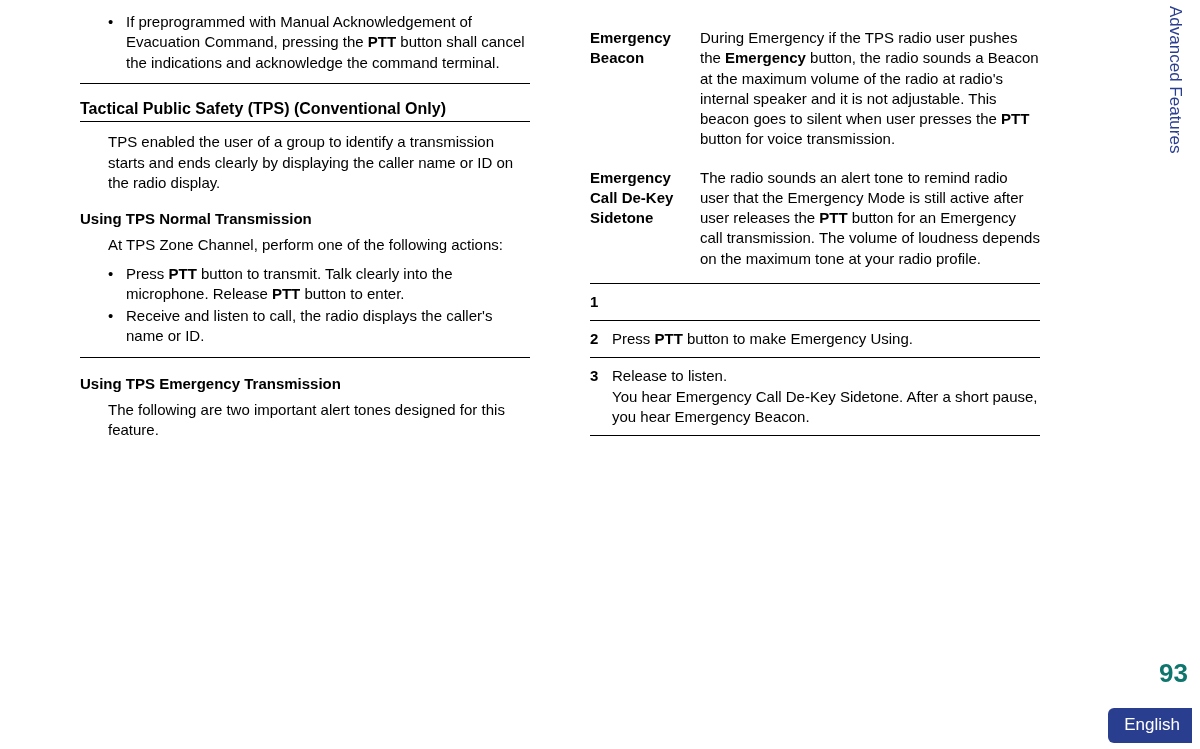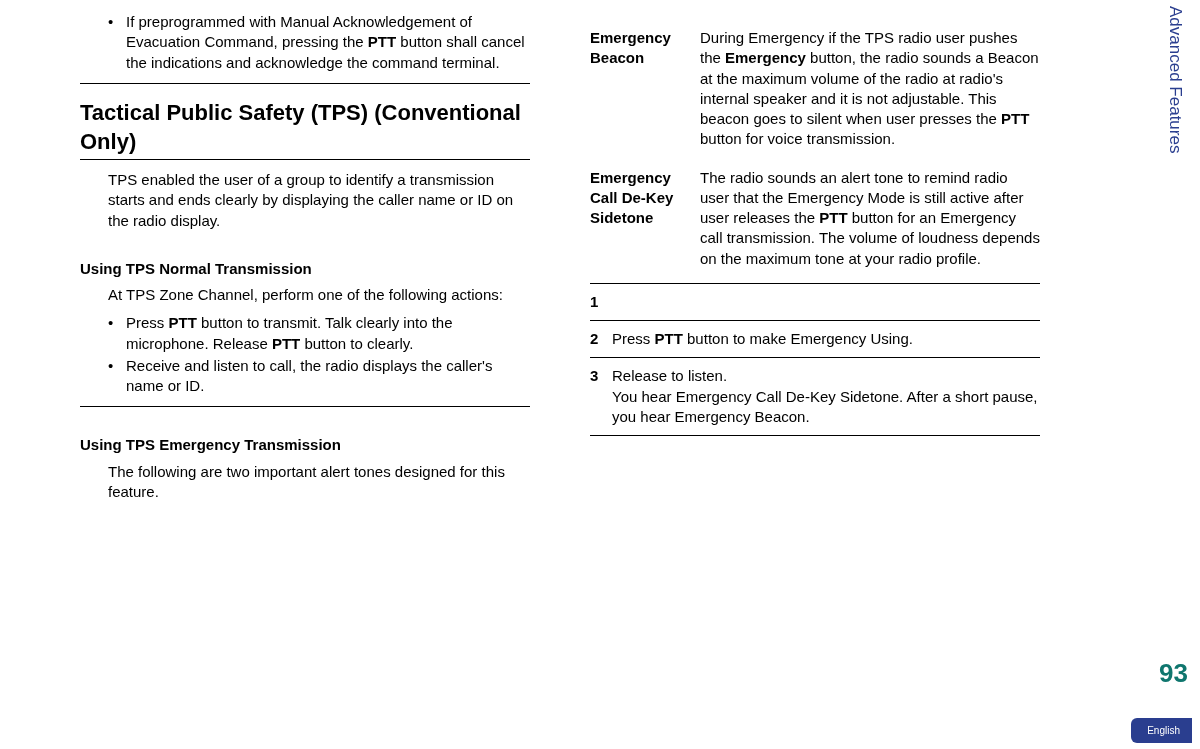--- a/index.html
+++ b/index.html
@@ -38,28 +38,28 @@
   }
   .bullet-row .txt {
     flex: 1;
   }
   hr.thin {
     border: none;
     border-top: 1px solid #000;
     margin: 10px 0;
   }
   h2.sec {
-    font-size: 22px;
+    font-size: 16px;
     font-weight: bold;
     margin: 14px 0 2px 0;
   }
   h3.sub {
     font-size: 15px;
     font-weight: bold;
-    margin: 28px 0 6px 0;
+    margin: 16px 0 6px 0;
   }
   .indent1 {
     margin-left: 28px;
   }
   .def-row {
     display: flex;
     margin: 18px 0 14px 0;
   }
   .def-term {
     width: 100px;
@@ -111,21 +111,21 @@
     position: absolute;
     right: 4px;
     bottom: 58px;
   }
   .lang-chip {
     position: absolute;
     right: 0;
     bottom: 6px;
     background: #2a3e8f;
     color: #fff;
-    font-size: 10px;
+    font-size: 17px;
     padding: 6px 12px 6px 16px;
     border-top-left-radius: 6px;
     border-bottom-left-radius: 6px;
   }
   b { font-weight: bold; }
 </style>
 </head>
 <body>
 
 <div class="page">
@@ -148,21 +148,21 @@
     <div class="indent1">TPS enabled the user of a group to identify a transmission starts and ends clearly by displaying the caller name or ID on the radio display.</div>
 
     <h3 class="sub">Using TPS Normal Transmission</h3>
 
     <div class="indent1" style="margin-bottom:8px">At TPS Zone Channel, perform one of the following actions:</div>
 
     <div class="indent1">
       <div class="bullet-row">
         <div class="dot">•</div>
         <div class="txt">
-          <span>Press </span><b>PTT</b><span> button to transmit. Talk clearly into the microphone. Release </span><b>PTT</b><span> button to clearly.</span>
+          <span>Press </span><b>PTT</b><span> button to transmit. Talk clearly into the microphone. Release </span><b>PTT</b><span> button to enter.</span>
         </div>
       </div>
       <div class="bullet-row">
         <div class="dot">•</div>
         <div class="txt">Receive and listen to call, the radio displays the caller's name or ID.</div>
       </div>
     </div>
 
     <hr class="thin">
 

